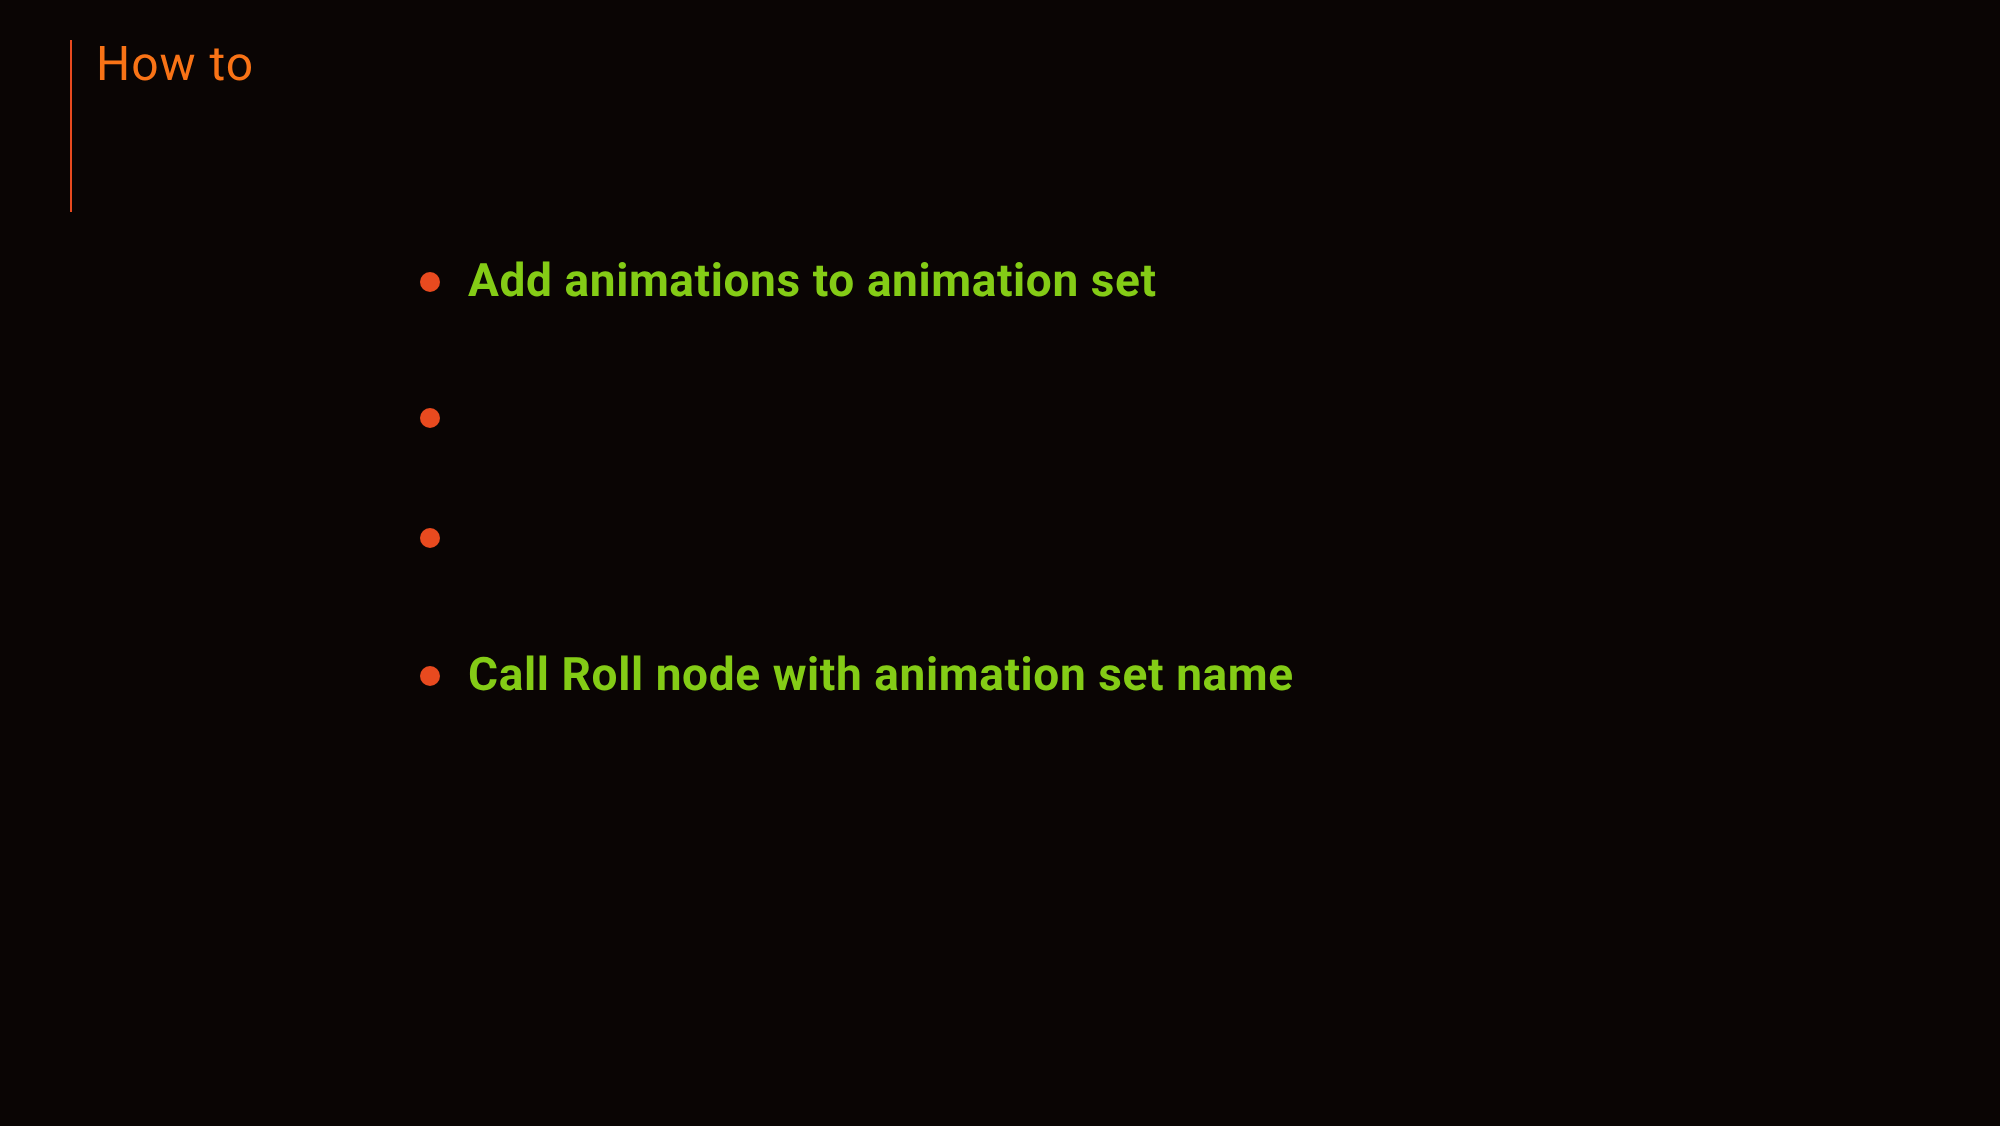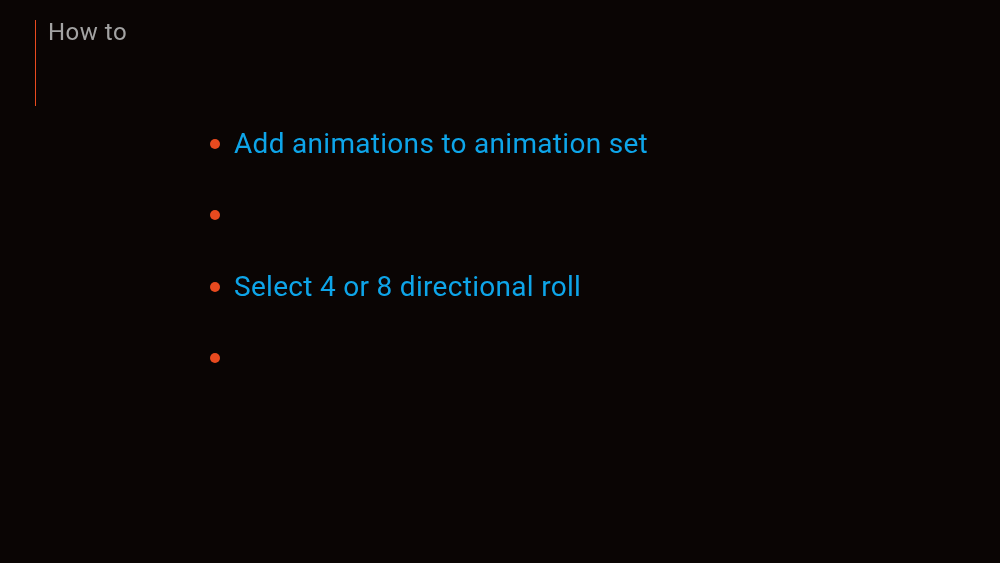--- a/index.html
+++ b/index.html
@@ -28,21 +28,21 @@
       align-items: flex-start;
     }
     .title-bar {
       width: 1px;
       height: 86px;
       background-color: #e84a1f;
       margin-right: 12px;
       margin-top: 2px;
     }
     .title-text {
-      color: #a3a3a3;
+      color: #f97316;
       font-size: 24px;
       font-weight: 400;
       letter-spacing: 0.5px;
     }
     .bullet-list {
       position: absolute;
       top: 127px;
       left: 210px;
       right: 60px;
     }
@@ -53,23 +53,23 @@
     }
     .bullet-dot {
       width: 10px;
       height: 10px;
       border-radius: 50%;
       background-color: #e84a1f;
       margin-right: 14px;
       flex-shrink: 0;
     }
     .bullet-text {
-      color: #0ea5e9;
-      font-size: 28px;
-      font-weight: 400;
+      color: #84cc16;
+      font-size: 23px;
+      font-weight: 700;
       letter-spacing: 0.3px;
     }
   </style>
 </head>
 <body>
 
 <div class="slide">
   <div class="title-block">
     <div class="title-bar"></div>
     <div class="title-text">How to</div>
@@ -77,19 +77,19 @@
   <div class="bullet-list">
     <div class="bullet-item">
       <div class="bullet-dot"></div>
       <div class="bullet-text">Add animations to animation set</div>
     </div>
     <div class="bullet-item">
       <div class="bullet-dot"></div>
     </div>
     <div class="bullet-item">
       <div class="bullet-dot"></div>
-      <div class="bullet-text">Select 4 or 8 directional roll</div>
     </div>
     <div class="bullet-item">
       <div class="bullet-dot"></div>
+      <div class="bullet-text">Call Roll node with animation set name</div>
     </div>
   </div>
 </div>
 
 </body></html>

